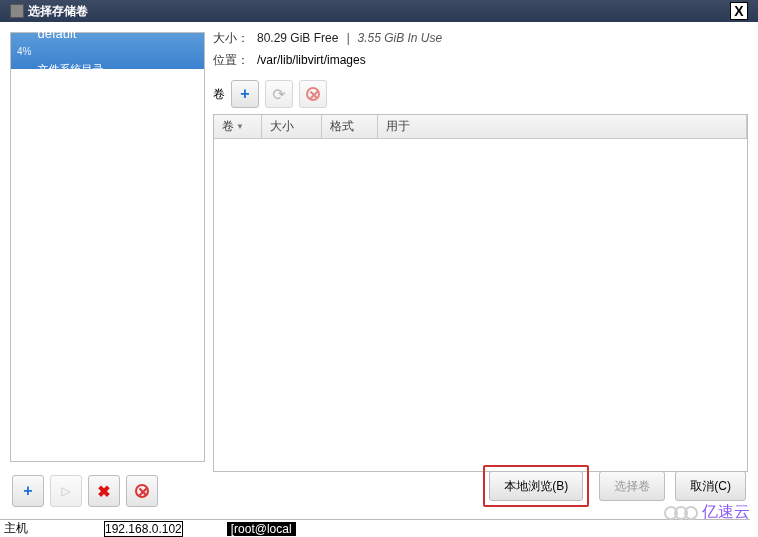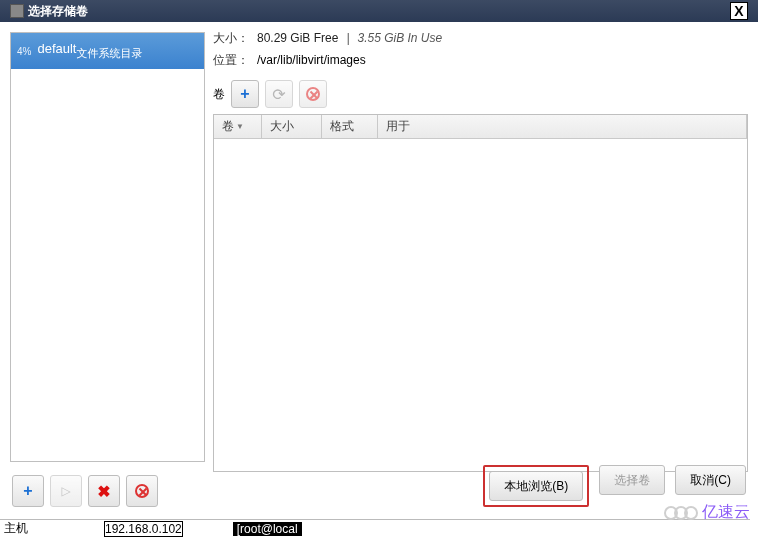--- a/index.html
+++ b/index.html
@@ -44,21 +44,21 @@
   .pool-item {
     background: linear-gradient(#5b9bd9, #3b82cf);
     color: #fff;
     height: 36px;
     display: flex; align-items: center;
     padding: 0 6px;
   }
   .pool-pct {
     font-size: 10px; color: #e8f1fb; margin-right: 6px;
   }
-  .pool-text { display: flex; flex-direction: row; line-height: 1.2; }
+  .pool-text { display: flex; flex-direction: column; line-height: 1.2; gap: 16px; }
   .pool-name { font-size: 13px; }
   .pool-sub { font-size: 11px; margin-top: 6px; }
   .right-pane { flex: 1; padding: 8px 10px 0 8px; display: flex; flex-direction: column; }
   .info-row { display: flex; align-items: baseline; gap: 8px; height: 22px; }
   .info-label { color: #333; }
   .free { color: #222; }
   .inuse { color: #555; font-style: italic; }
   .toolbar-vol { display: flex; align-items: center; gap: 6px; margin: 6px 0; }
   .btn {
     border: 1px solid #bdbdbd;
@@ -103,21 +103,21 @@
   .bottom-toolbar {
     position: absolute;
     left: 12px; bottom: 30px;
     display: flex; gap: 6px;
   }
   .btn-sq { width: 32px; height: 32px; }
   .play-icon { color:#a0a0a0; font-size:12px; }
   .x-icon { color:#d11; font-weight:bold; font-size:16px; }
   .footer-btns {
     position: absolute; right: 12px; bottom: 30px;
-    display: flex; gap: 10px; align-items: flex-start;
+    display: flex; gap: 10px; align-items: center;
   }
   .txtbtn {
     border: 1px solid #bdbdbd;
     background: linear-gradient(#fafafa, #e2e2e2);
     border-radius: 3px;
     height: 30px; padding: 0 14px;
     display: inline-flex; align-items:center;
   }
   .txtbtn.disabled { color:#999; }
   .highlight-red {
@@ -125,21 +125,21 @@
     padding: 4px;
     border-radius: 2px;
   }
   .statusbar {
     position: absolute; left:0; right:8px; bottom:0; height:18px;
     border-top: 1px solid #bbb;
     display: flex; align-items: center;
     font-size: 12px; padding: 0 4px; gap: 20px;
   }
   .ip-box { border:1px solid #000000; padding:0 0px; margin-left:56px;}
-  .term-chip { background:#000; color:#fff; padding:0 4px; margin-left:30px;}
+  .term-chip { background:#000; color:#fff; padding:0 4px; margin-left:24px;}
   .watermark {
     position: absolute; right: 8px; bottom: 14px;
     color: #8b5cf6; font-size: 16px; display:flex; align-items:center; gap:4px;
     pointer-events:none;
   }
   .watermark .circles { display:flex; }
   .watermark .c { width:14px; height:14px; border:2px solid #cfcfcf; border-radius:50%; margin-left:-4px;}
 </style>
 </head>
 <body>

